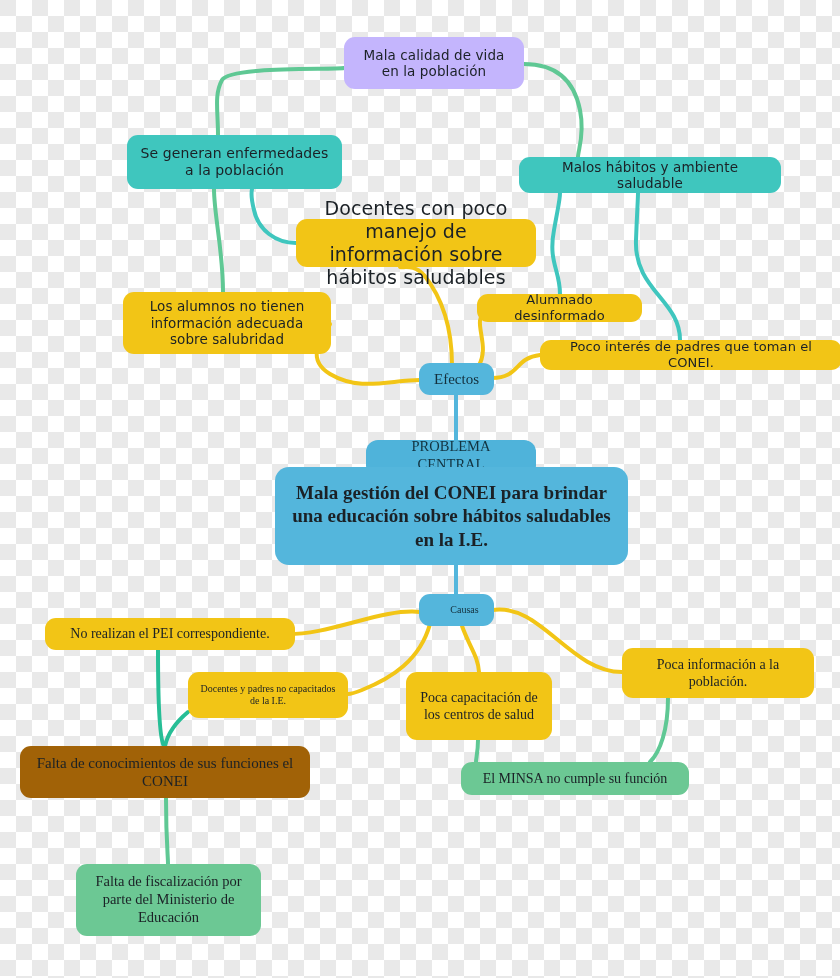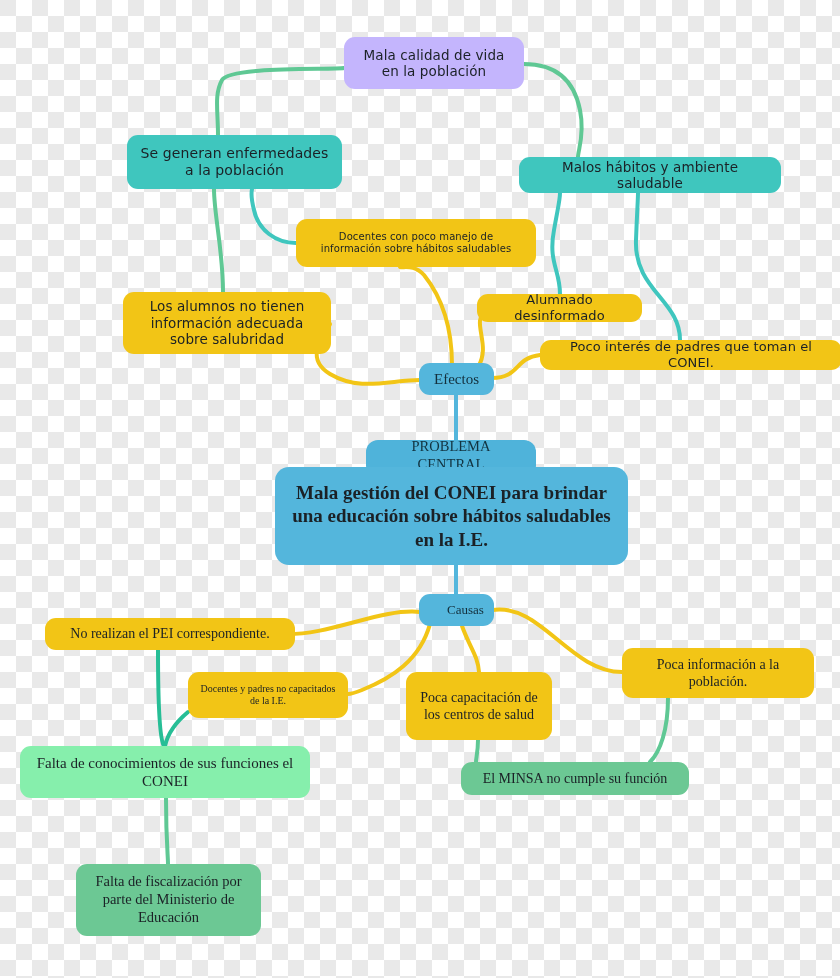--- a/index.html
+++ b/index.html
@@ -23,42 +23,42 @@
     padding:6px 12px;
     line-height:1.22;
     color:#1b2126;
     z-index:3;
   }
   .node span{display:block;width:100%;}
 
   
   .c-green   {background:#c4b5fd;}
   .c-teal    {background:#3FC6BE;}
-  .c-tealdk  {background:#86efac;justify-content:flex-end;}
+  .c-tealdk  {background:#a16207;justify-content:flex-end;}
   .c-green2  {background:#6CC894;}
   .c-yellow  {background:#F2C516;}
   .c-blue    {background:#54B6DC;}
   .c-bluedk  {background:#4FB3DA;}
 
   .hand{font-family:"DejaVu Sans", sans-serif;font-size:14px;letter-spacing:.1px;}
   .plain{font-family:Liberation Serif, serif;font-size:14.5px;}
 
   
   #n-mala-calidad{left:344px;top:37px;width:180px;height:52px;font-size:13.5px;}
   #n-enfermedades{left:127px;top:135px;width:215px;height:54px;font-size:14px;}
   #n-malos-habitos{left:519px;top:157px;width:262px;height:36px;font-size:13.5px;}
-  #n-docentes-poco{left:296px;top:219px;width:240px;height:48px;font-size:10px;}
+  #n-docentes-poco{left:296px;top:219px;width:240px;height:48px;font-size:19px;}
   #n-alumnos-no-tienen{left:123px;top:292px;width:208px;height:62px;font-size:13.5px;}
   #n-alumnado-desinf{left:477px;top:294px;width:165px;height:28px;font-size:13px;}
   #n-poco-interes{left:540px;top:340px;width:302px;height:30px;font-size:13px;}
 
   #n-efectos{left:419px;top:363px;width:75px;height:32px;font-size:15px;color:#14303d;}
   #n-problema-label{left:366px;top:440px;width:170px;height:32px;font-size:14.5px;color:#123340;border-radius:12px 12px 6px 6px;}
   #n-problema-central{left:275px;top:467px;width:353px;height:98px;font-size:19px;font-weight:bold;border-radius:14px;}
-  #n-causas{left:419px;top:594px;width:75px;height:32px;font-size:13px;color:#14303d;padding-left:28px;}
+  #n-causas{left:419px;top:594px;width:75px;height:32px;font-size:10px;color:#14303d;padding-left:28px;}
 
   
   #n-pei{left:33px;top:618px;width:250px;height:32px;font-size:14px;margin-left:12px;}
   #n-docentes-padres{left:188px;top:672px;width:160px;height:46px;font-size:10px;}
   #n-poca-capacitacion{left:406px;top:672px;width:146px;height:68px;font-size:14px;}
   #n-poca-informacion{left:622px;top:648px;width:192px;height:50px;font-size:14px;}
   #n-falta-conocimientos{left:20px;top:746px;width:290px;height:52px;font-size:15px;}
   #n-minsa{left:461px;top:762px;width:228px;height:33px;font-size:14px;}
   #n-falta-fiscalizacion{left:76px;top:864px;width:185px;height:72px;font-size:14.5px;}
 </style>

